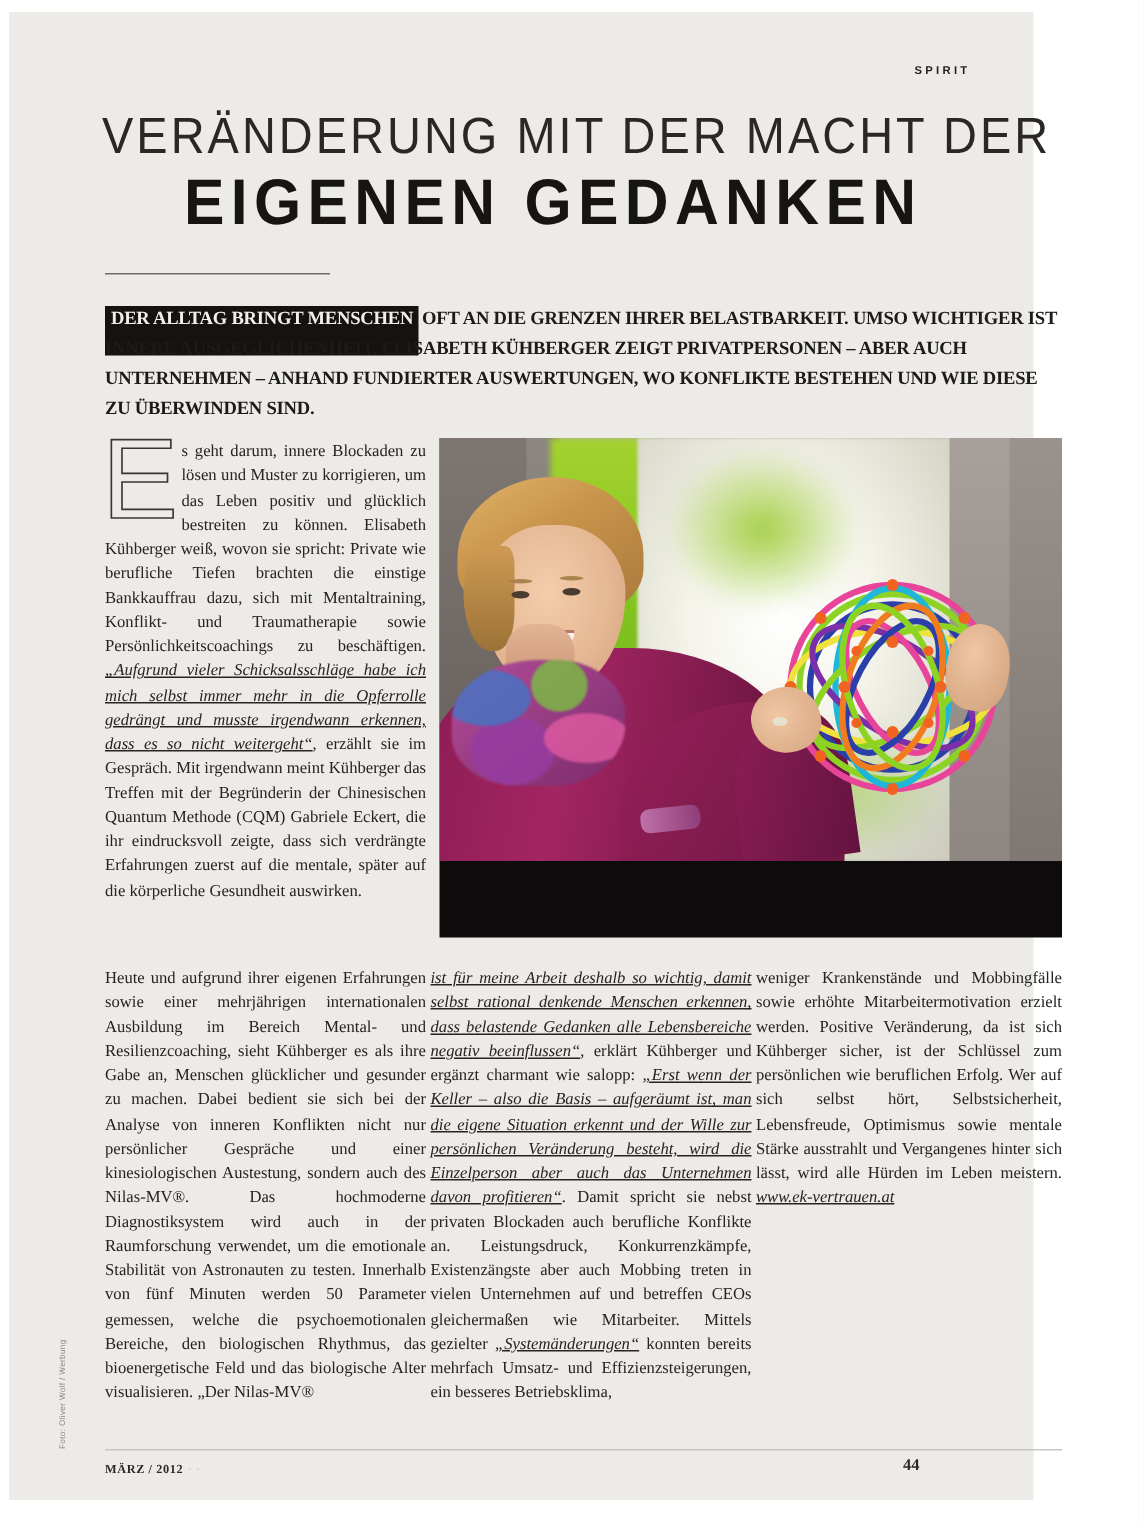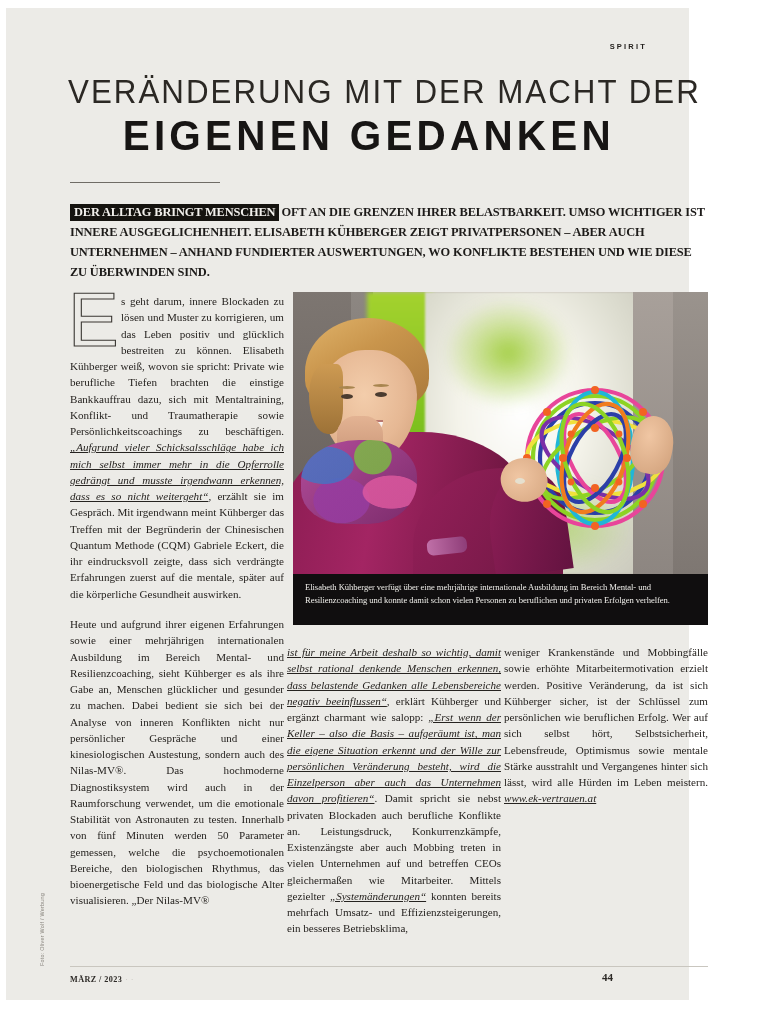--- a/index.html
+++ b/index.html
@@ -86,21 +86,21 @@
     font-size: 12.4px;
     font-weight: bold;
     line-height: 1.62;
     color: #1d1b19;
     letter-spacing: -0.15px;
     text-align: left;
   }
   .lead .hl {
     background: #15130f;
     color: #f1efeb;
-    padding: 1px 4px 2px 4px;
+    padding: 1px 4px 18px 4px;
     margin-right: 2px;
   }
 
   
   .col {
     position: absolute;
     font-family: "Liberation Serif", serif;
     font-size: 11.1px;
     line-height: 1.465;
     color: #262320;
@@ -132,21 +132,21 @@
     line-height: 58px;
     color: transparent;
     -webkit-text-stroke: 1.1px #3a3733;
     left: -2px;
     top: -6px;
     letter-spacing: 0;
   }
 
   #col1b {
     left: 64px;
-    top: 608px;
+    top: 636px;
     width: 214px;
   }
   #col2 {
     left: 281px;
     top: 636px;
     width: 214px;
   }
   #col3 {
     left: 498px;
     top: 636px;
@@ -460,21 +460,20 @@
             <circle cx="62" cy="104" r="3.4"></circle>
               <circle cx="110" cy="104" r="3.4"></circle>
           </g>
         </svg>
       </div>
 
       <div class="ph-handR"></div>
       <div class="ph-ring"></div>
       <div class="ph-handTop"></div>
     </div>
-    <div class="photo-caption">Elisabeth Kühberger verfügt über eine mehrjährige internationale Ausbildung im Bereich Mental- und Resilienzcoaching und konnte damit schon vielen Personen zu beruflichen und privaten Erfolgen verhelfen.</div>
   </div>
 
   <div class="col" id="col1a">
     <div class="dropcap">
       <span>E</span>
     </div>
     <p><span>s geht darum, innere Blockaden zu lösen und Muster zu korrigieren, um das Leben positiv und glücklich bestreiten zu können. Elisabeth Kühberger weiß, wovon sie spricht: Private wie berufliche Tiefen brachten die einstige Bankkauffrau dazu, sich mit Mentaltraining, Konflikt- und Traumatherapie sowie Persönlichkeitscoachings zu beschäftigen. </span><i>„Aufgrund vieler Schicksalsschläge habe ich mich selbst immer mehr in die Opferrolle gedrängt und musste irgendwann erkennen, dass es so nicht weitergeht“</i><span>, erzählt sie im Gespräch. Mit irgendwann meint Kühberger das Treffen mit der Begründerin der Chinesischen Quantum Methode (CQM) Gabriele Eckert, die ihr eindrucksvoll zeigte, dass sich verdrängte Erfahrungen zuerst auf die mentale, später auf die körperliche Gesundheit auswirken.</span></p>
   </div>
 
   <div class="col" id="col1b">
@@ -484,18 +483,18 @@
   <div class="col" id="col2">
     <p><i>ist für meine Arbeit deshalb so wichtig, damit selbst rational denkende Menschen erkennen, dass belastende Gedanken alle Lebensbereiche negativ beeinflussen“</i><span>, erklärt Kühberger und ergänzt charmant wie salopp: </span><i>„Erst wenn der Keller – also die Basis – aufgeräumt ist, man die eigene Situation erkennt und der Wille zur persönlichen Veränderung besteht, wird die Einzelperson aber auch das Unternehmen davon profitieren“</i><span>. Damit spricht sie nebst privaten Blockaden auch berufliche Konflikte an. Leistungsdruck, Konkurrenzkämpfe, Existenzängste aber auch Mobbing treten in vielen Unternehmen auf und betreffen CEOs gleichermaßen wie Mitarbeiter. Mittels gezielter </span><i>„Systemänderungen“</i><span> konnten bereits mehrfach Umsatz- und Effizienzsteigerungen, ein besseres Betriebsklima,</span></p>
   </div>
 
   <div class="col" id="col3">
     <p><span>weniger Krankenstände und Mobbingfälle sowie erhöhte Mitarbeitermotivation erzielt werden. Positive Veränderung, da ist sich Kühberger sicher, ist der Schlüssel zum persönlichen wie beruflichen Erfolg. Wer auf sich selbst hört, Selbstsicherheit, Lebensfreude, Optimismus sowie mentale Stärke ausstrahlt und Vergangenes hinter sich lässt, wird alle Hürden im Leben meistern. </span><a class="weblink" href="#">www.ek-vertrauen.at</a></p>
   </div>
 
 
   <div class="footer-rule"></div>
-  <div class="footer-left"><span>MÄRZ / 2023</span><span class="faint">· ·</span></div>
+  <div class="footer-left"><span>MÄRZ / 2012</span><span class="faint">· ·</span></div>
   <div class="footer-page">44</div>
 
   <div class="photo-credit">Foto: Oliver Wolf / Werbung</div>
 
 </div>
 
 </body></html>

